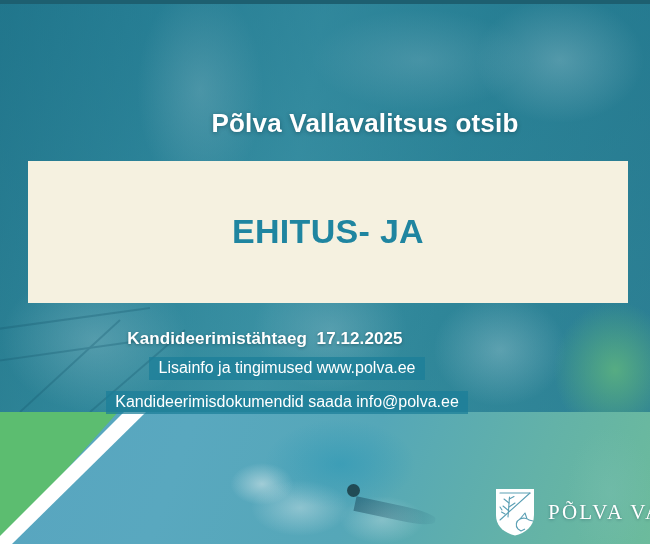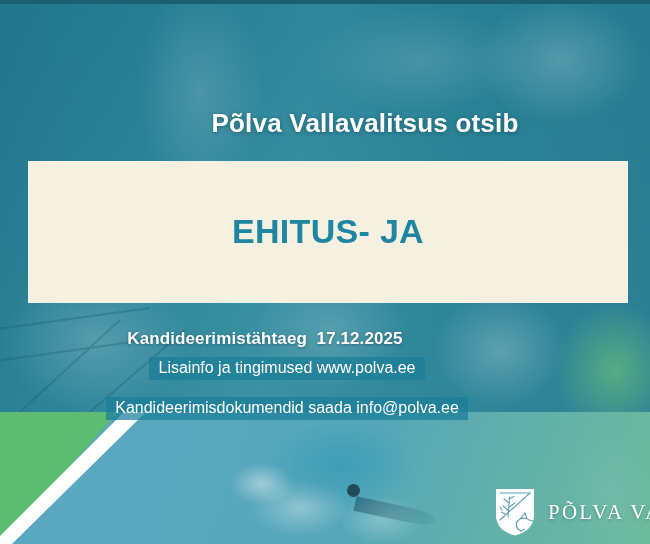--- a/index.html
+++ b/index.html
@@ -170,21 +170,21 @@
   .contact-line {
     display: inline-block;
     background: rgba(26,126,152,0.72);
     color: #ffffff;
     font-size: 16px;
     font-weight: normal;
     padding: 3px 9px 4px 9px;
     white-space: nowrap;
   }
   .contact-row { display: block; }
-  .contact-row + .contact-row { margin-top: 17px; }
+  .contact-row + .contact-row { margin-top: 11px; }
 
   
   .logo {
     position: absolute;
     left: 494px; top: 487px;
     display: flex;
     align-items: center;
     z-index: 8;
   }
   .logo-crest { width: 42px; height: 50px; display: block; }

